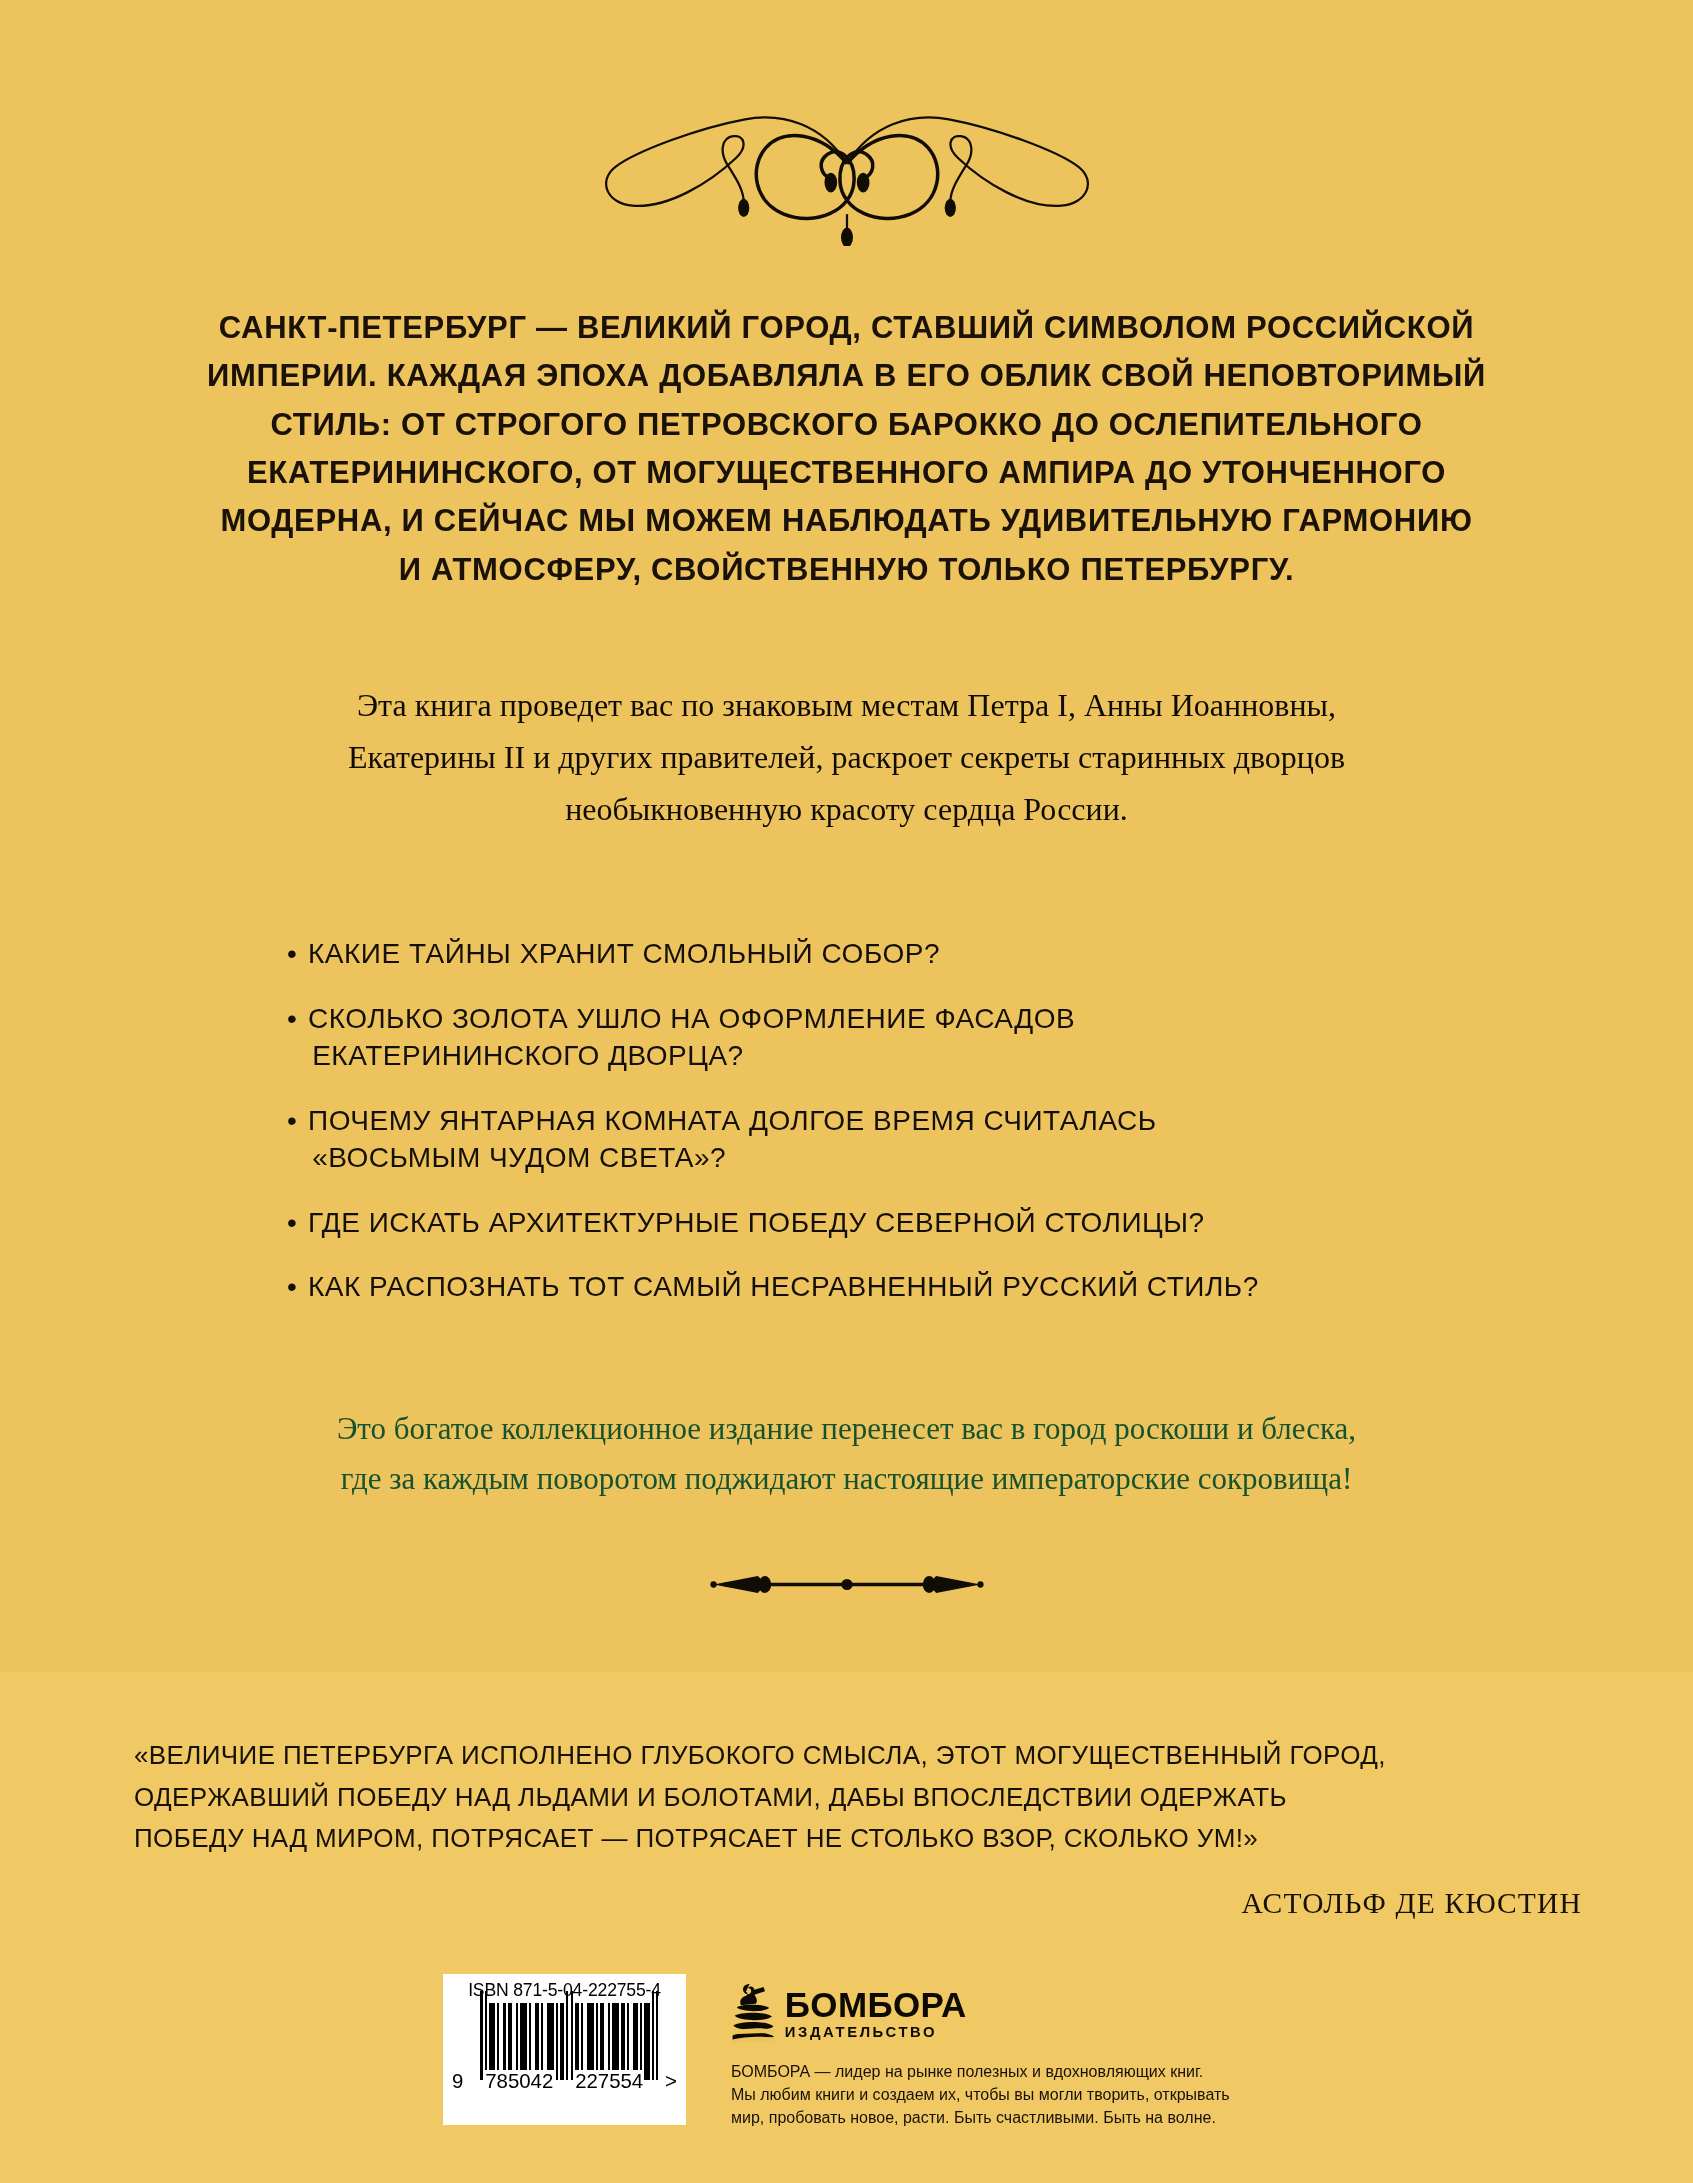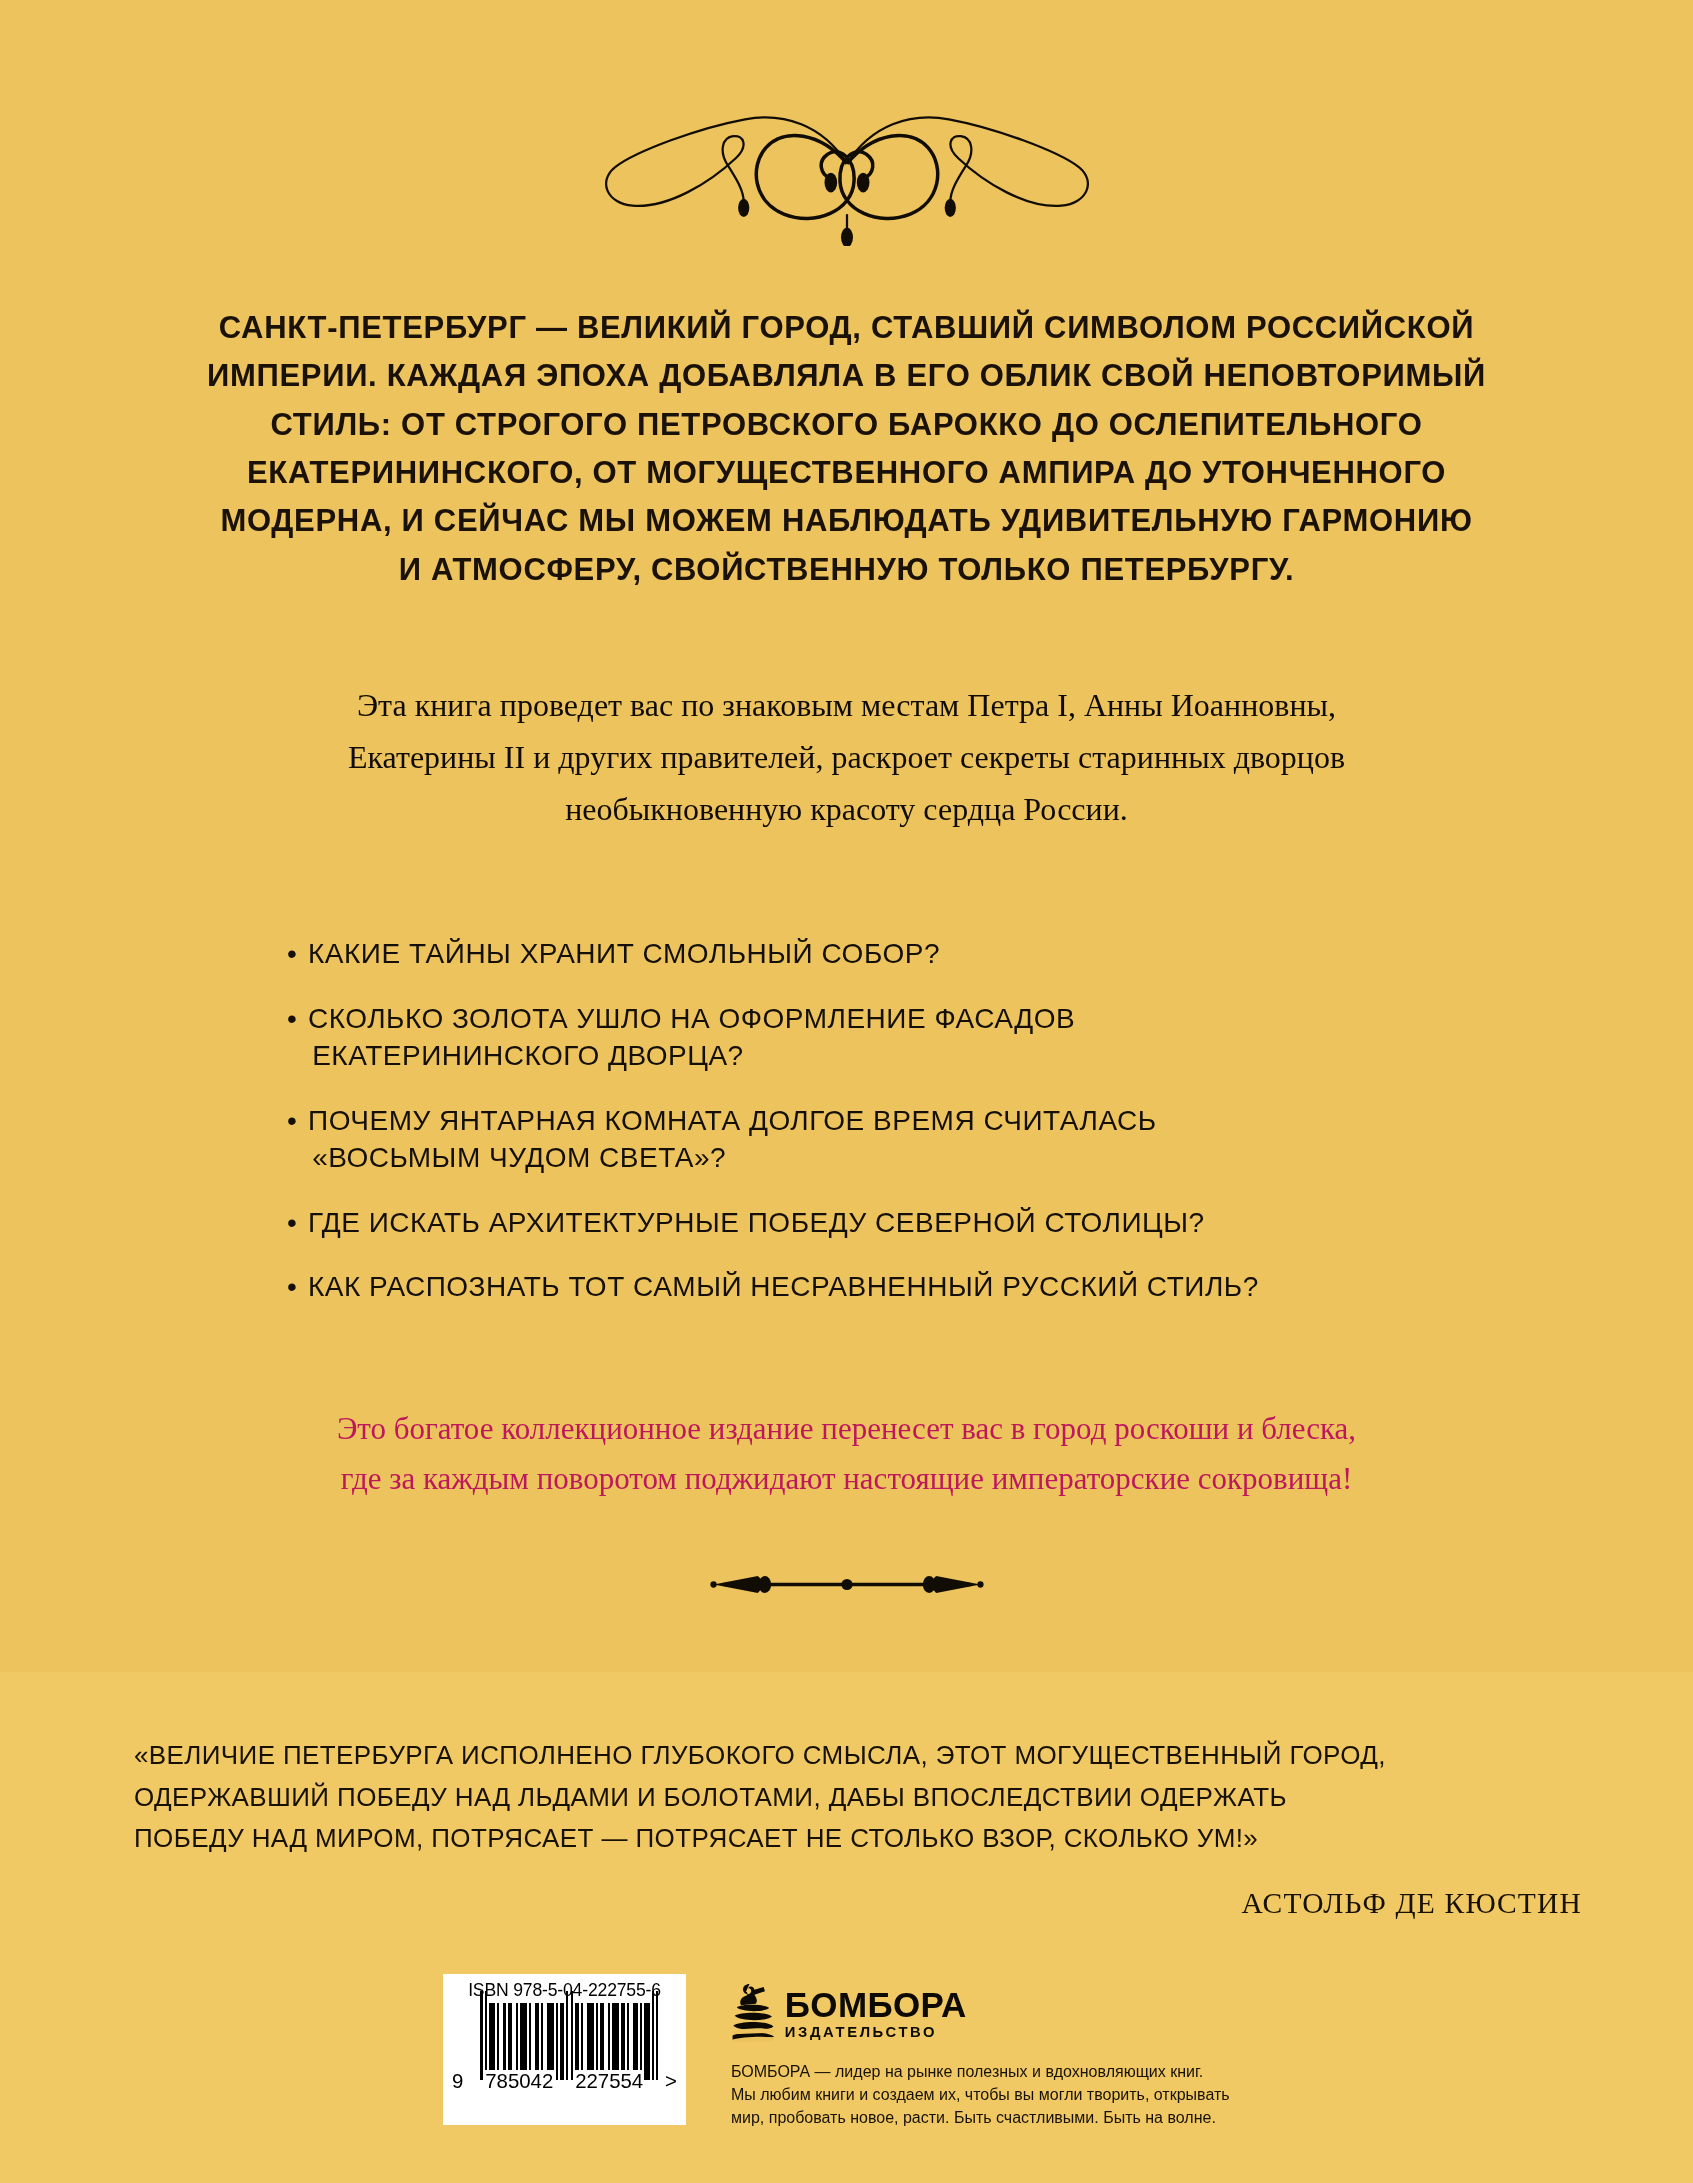--- a/index.html
+++ b/index.html
@@ -95,21 +95,21 @@
   .bullet-line { white-space: nowrap; display: block; }
   .bullet-line.cont { padding-left: 4.2px; }
 
   .para3 {
     position: absolute;
     left: 50%;
     transform: translateX(-50%);
     top: 1404px;
     width: 1265px;
     text-align: center;
-    color: #be185d;
+    color: #14532d;
     font-family: "Liberation Serif", serif;
     font-size: 31px;
     line-height: 1.62;
   }
   .para3 div { white-space: nowrap; }
 
   
   .rule-ornament {
     position: absolute;
     left: 50%;
@@ -330,21 +330,21 @@
   </div>
 
   <div class="quote">
     <div>«ВЕЛИЧИЕ ПЕТЕРБУРГА ИСПОЛНЕНО ГЛУБОКОГО СМЫСЛА, ЭТОТ МОГУЩЕСТВЕННЫЙ ГОРОД,</div>
     <div>ОДЕРЖАВШИЙ ПОБЕДУ НАД ЛЬДАМИ И БОЛОТАМИ, ДАБЫ ВПОСЛЕДСТВИИ ОДЕРЖАТЬ</div>
     <div>ПОБЕДУ НАД МИРОМ, ПОТРЯСАЕТ — ПОТРЯСАЕТ НЕ СТОЛЬКО ВЗОР, СКОЛЬКО УМ!»</div>
   </div>
   <div class="quote-author">АСТОЛЬФ ДЕ КЮСТИН</div>
 
   <div class="barcode-box">
-    <div class="isbn-text">ISBN 978-5-04-222755-6</div>
+    <div class="isbn-text">ISBN 871-5-04-222755-4</div>
     <div class="bars">
       <i class="guard" style="width:2.1px"></i>
         <i style="width:2.1px;background:transparent"></i>
         <i class="guard" style="width:2.1px"></i>
       <i style="width:2.1px;background:transparent"></i>
       <i style="width:6.3px"></i>
         <i style="width:2.1px;background:transparent"></i>
         <i style="width:2.1px"></i>
       <i style="width:4.2px;background:transparent"></i>
         <i style="width:2.1px"></i>

